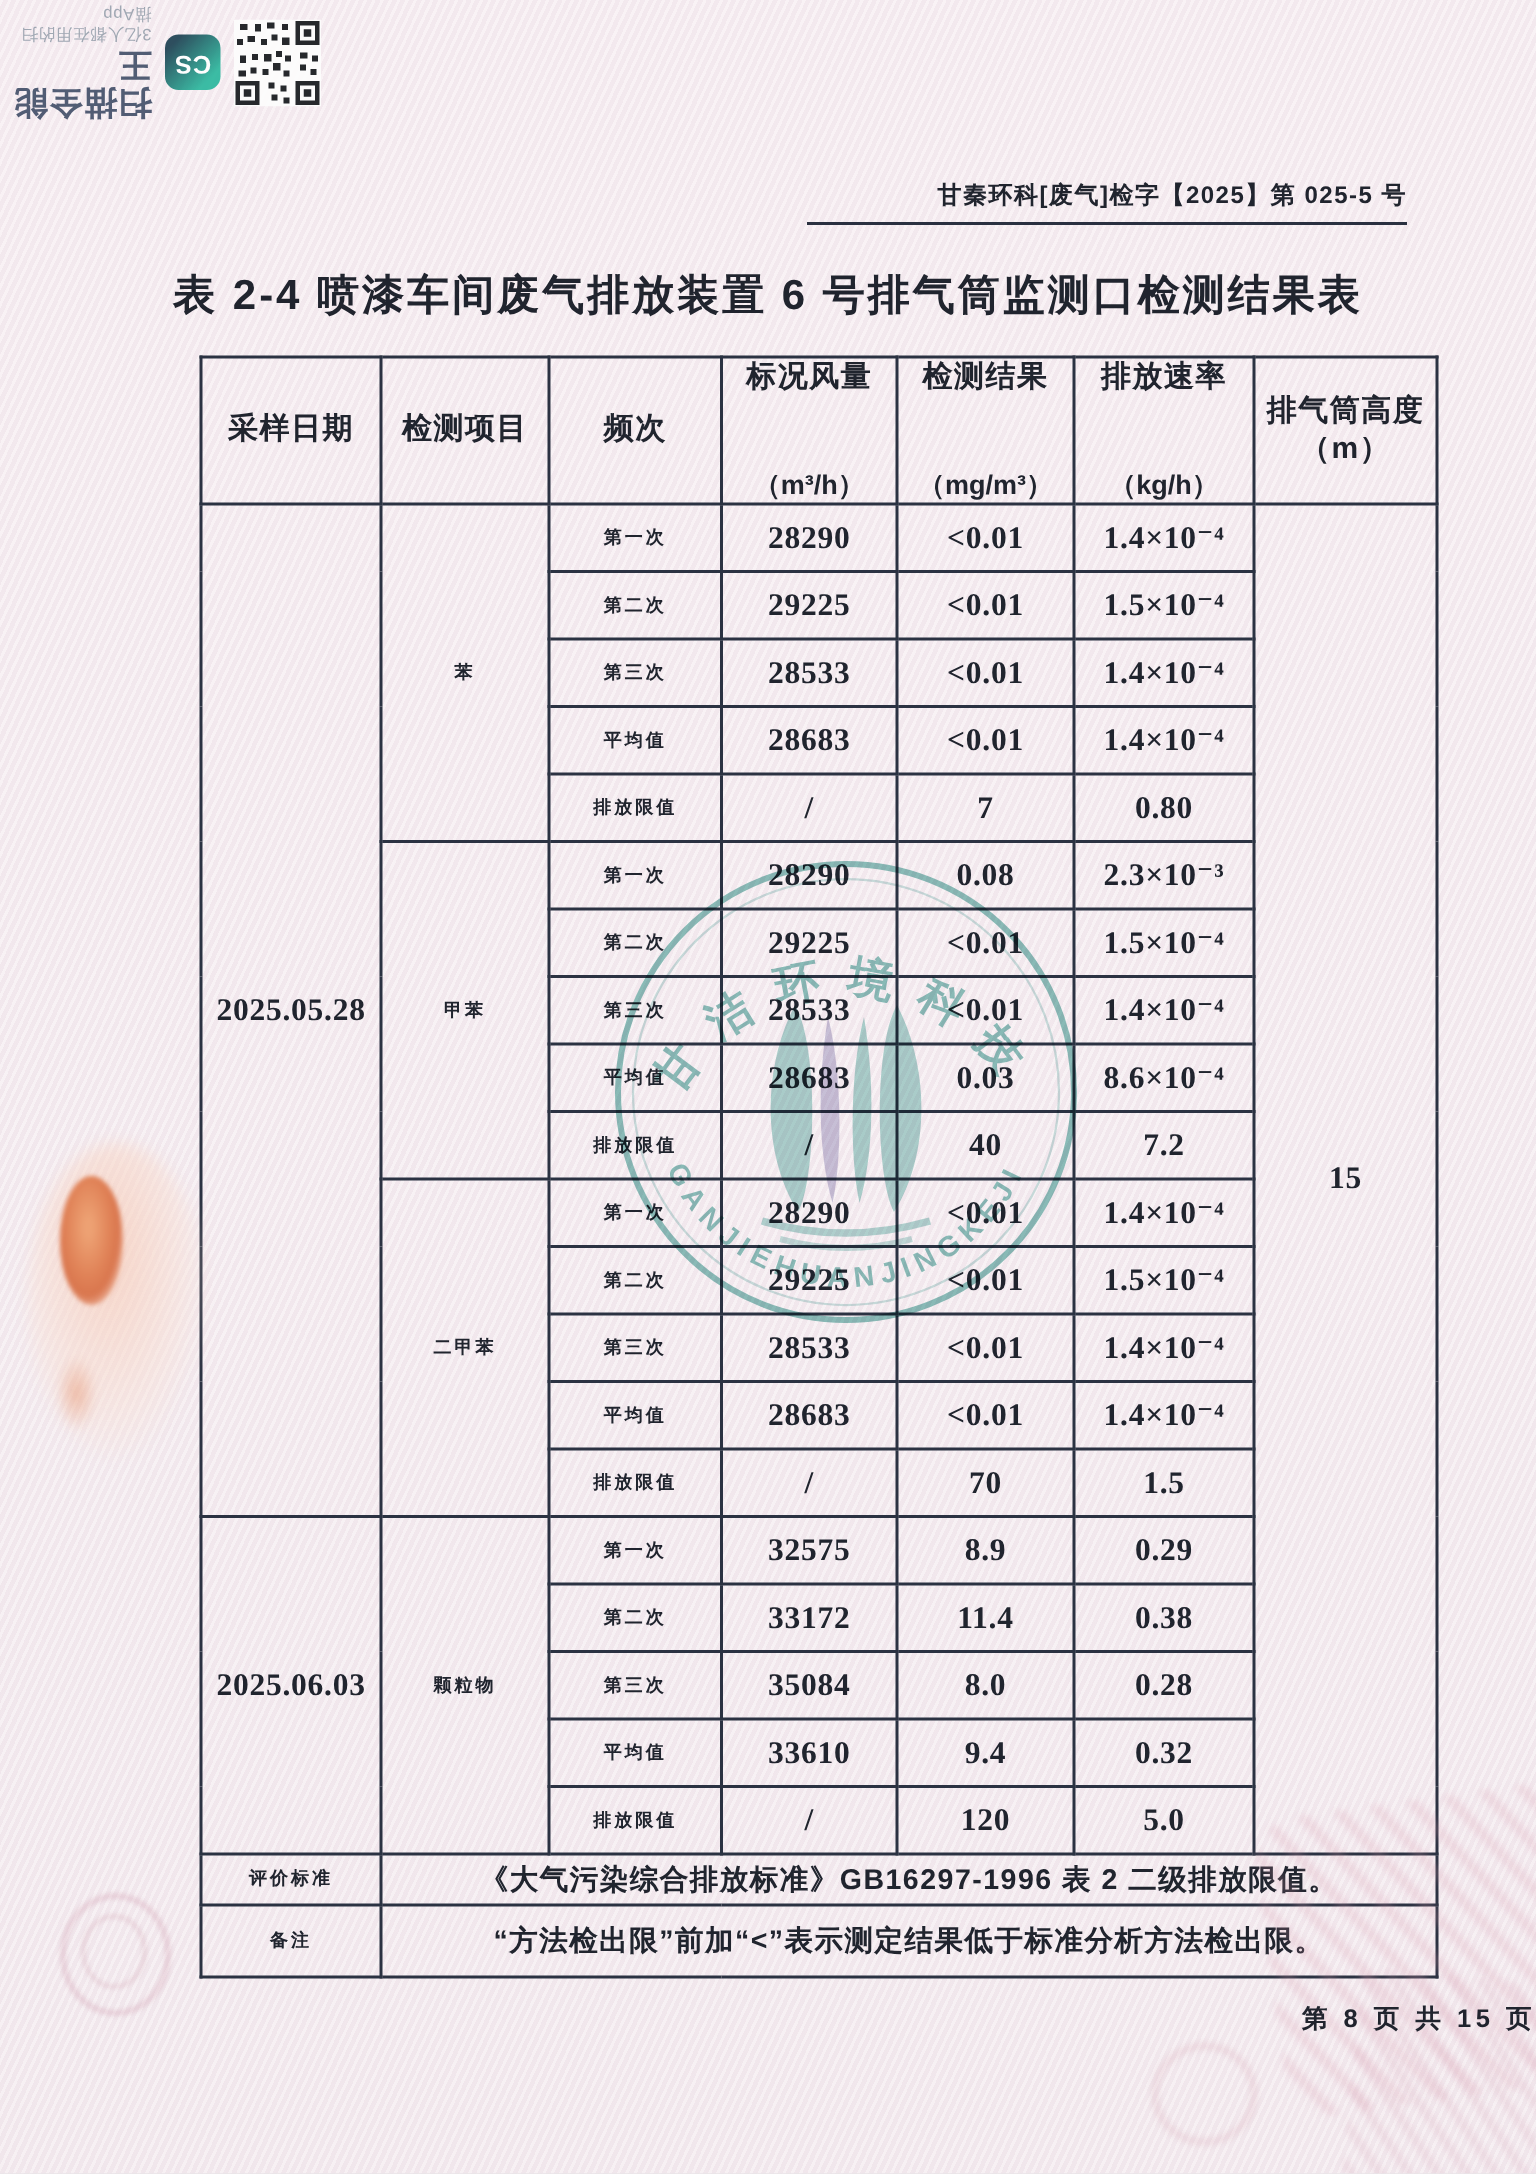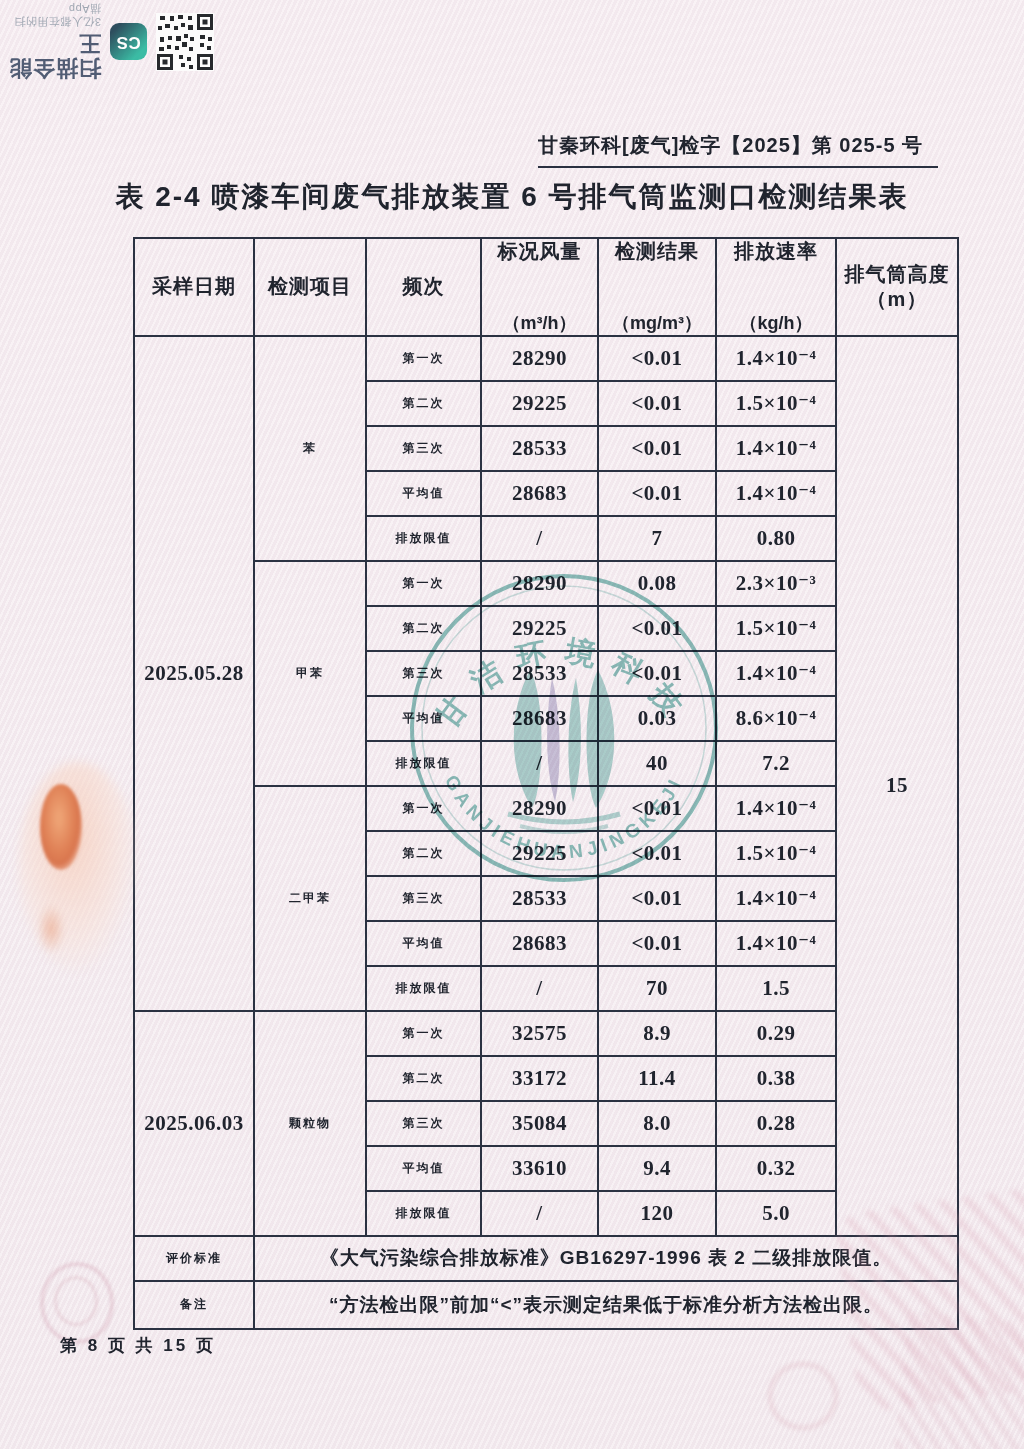--- a/index.html
+++ b/index.html
@@ -15,41 +15,41 @@
     transform:rotate(180deg);display:flex;align-items:center;gap:9px;opacity:.92;}
   .qr{width:58px;height:58px;flex:0 0 auto;}
   .cs-logo{width:37px;height:37px;border-radius:9px;flex:0 0 auto;
     background:linear-gradient(135deg,#2cb89e 20%,#1d4152 85%);
     display:flex;align-items:center;justify-content:center;}
   .cs-logo span{color:#fff;font-weight:bold;font-size:17px;letter-spacing:.5px;}
   .wm-text{display:flex;flex-direction:column;line-height:1.15;}
   .wm-title{font-size:22px;font-weight:bold;color:#44516a;letter-spacing:1px;}
   .wm-tag{font-size:11px;color:#99a2ae;margin-top:3px;letter-spacing:.5px;}
   
-  .doc-number{position:absolute;top:132px;right:86px;width:400px;
-    font-size:20px;font-weight:bold;letter-spacing:1px;
+  .doc-number{position:absolute;top:120px;right:86px;width:400px;text-align:right;
+    font-size:16px;font-weight:bold;letter-spacing:1px;
     border-bottom:2px solid #2a3040;padding-bottom:7px;}
   .doc-title{position:absolute;top:178px;left:0;width:1024px;text-align:center;
     font-size:28px;font-weight:bold;letter-spacing:2px;}
   
   table.results{position:absolute;left:133px;top:237px;width:824px;
     border-collapse:collapse;table-layout:fixed;}
   .results td,.results th{border:2px solid #2b3242;text-align:center;vertical-align:middle;
     padding:0 3px;overflow:hidden;}
   .results thead tr{height:90px;}
   .results tbody tr{height:45px;}
-  .results tr.eval-row{height:45px;}
+  .results tr.eval-row{height:34px;}
   .results tr.remark-row{height:48px;margin-left:28px;}
   .hcell{font-size:20px;font-weight:bold;line-height:1.25;letter-spacing:1px;}
   .hunit{font-size:18px;font-weight:bold;letter-spacing:0;margin-top:48px;}
   .cn{font-size:12px;font-weight:bold;letter-spacing:2px;}
   .num{font-family:"Liberation Serif","DejaVu Serif",serif;font-size:21px;font-weight:bold;letter-spacing:.5px;}
   .widecell{font-size:19px;font-weight:bold;letter-spacing:1px;}
   
-  .page-footer{position:absolute;top:1334px;left:60px;width:964px;text-align:left;
+  .page-footer{position:absolute;top:1334px;left:60px;width:964px;text-align:right;
     font-size:17px;font-weight:bold;letter-spacing:3px;}
   
   .stamp{position:absolute;left:404px;top:568px;width:320px;height:320px;
     opacity:.55;mix-blend-mode:multiply;pointer-events:none;}
   
   .blob-halo{position:absolute;left:18px;top:762px;width:120px;height:210px;border-radius:50%;
     background:radial-gradient(ellipse at 45% 35%, rgba(247,205,185,.75) 0%, rgba(249,224,212,.4) 55%, transparent 75%);
     filter:blur(5px);}
   .blob-orange{position:absolute;left:40px;top:784px;width:42px;height:86px;border-radius:50%;
     background:radial-gradient(ellipse at 45% 40%, #eda173 8%, #e08257 45%, #d9764e 62%, rgba(238,176,148,.5) 80%, transparent 92%);

